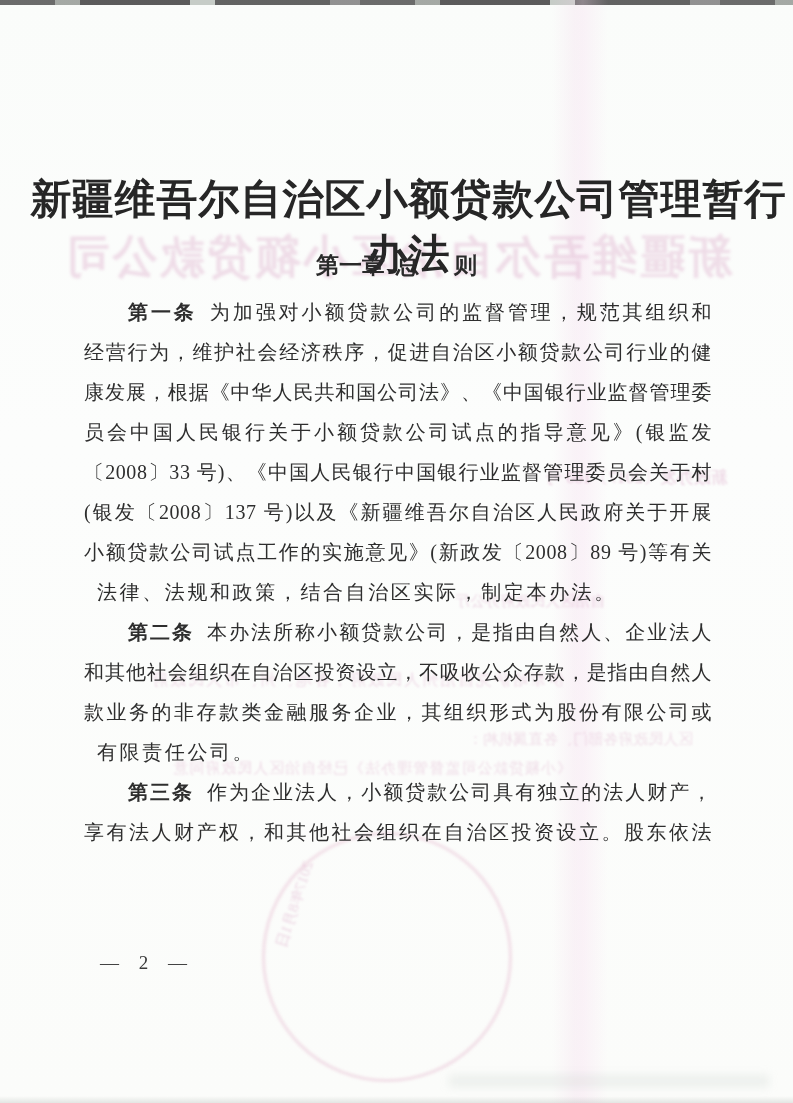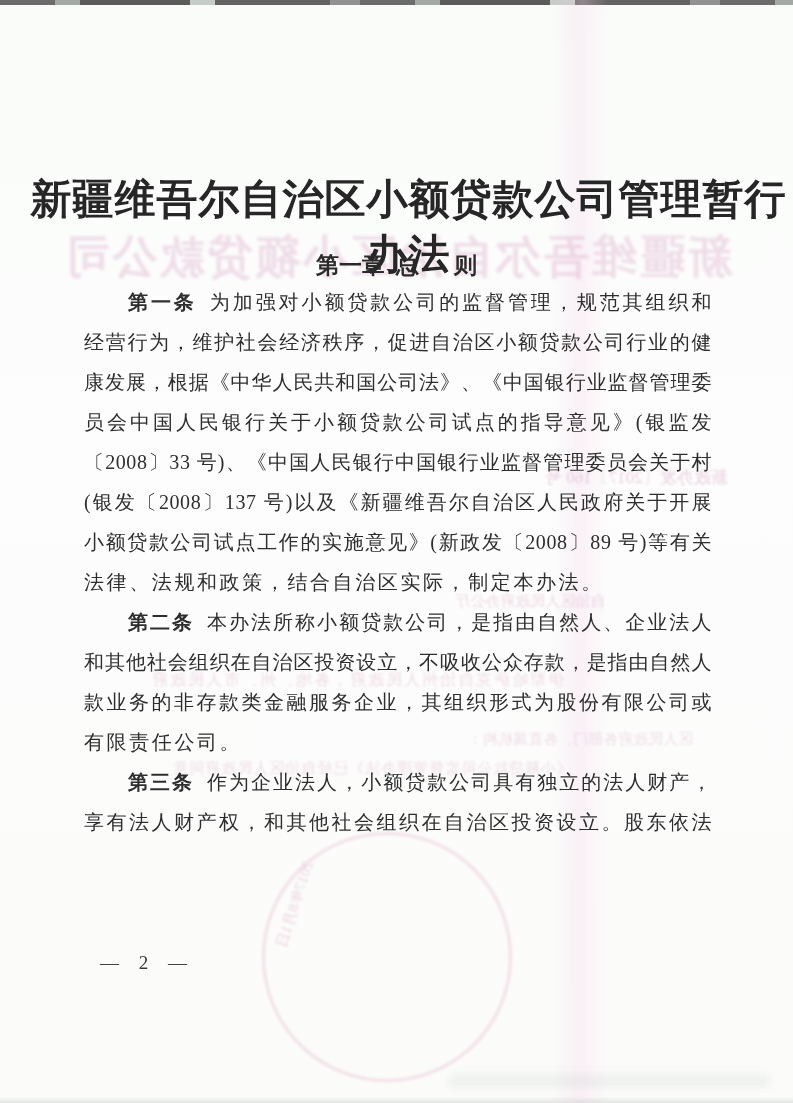--- a/index.html
+++ b/index.html
@@ -44,30 +44,30 @@
   .chapter{
     position:absolute;top:250px;left:0;width:100%;
     text-align:center;font-size:23px;font-weight:700;
     font-family:"Liberation Sans","DejaVu Sans",sans-serif;
     color:#2a2a2a;
   }
   .chapter .g1{margin-right:11px}
   .chapter .g2{margin-right:35px}
 
   .bodytext{
-    position:absolute;left:84px;top:282px;width:628px;
+    position:absolute;left:84px;top:292px;width:628px;
     font-size:20px;
   }
   .line{
     height:40px;line-height:40px;
     text-align:justify;text-align-last:justify;
     letter-spacing:.6px;
     overflow:hidden;white-space:nowrap;
   }
-  .line.end{text-align-last:left;letter-spacing:2.6px;}
+  .line.end{text-align-last:left;letter-spacing:2.6px;margin-left:13px;}
   .line.first{padding-left:44px;}
   .lead{
     font-weight:700;margin-right:13px;
     font-family:"Liberation Sans","DejaVu Sans",sans-serif;
   }
 
   .page-number{
     position:absolute;left:100px;top:952px;
     font-size:19px;letter-spacing:3px;word-spacing:9px;color:#3a3a3a;
   }

